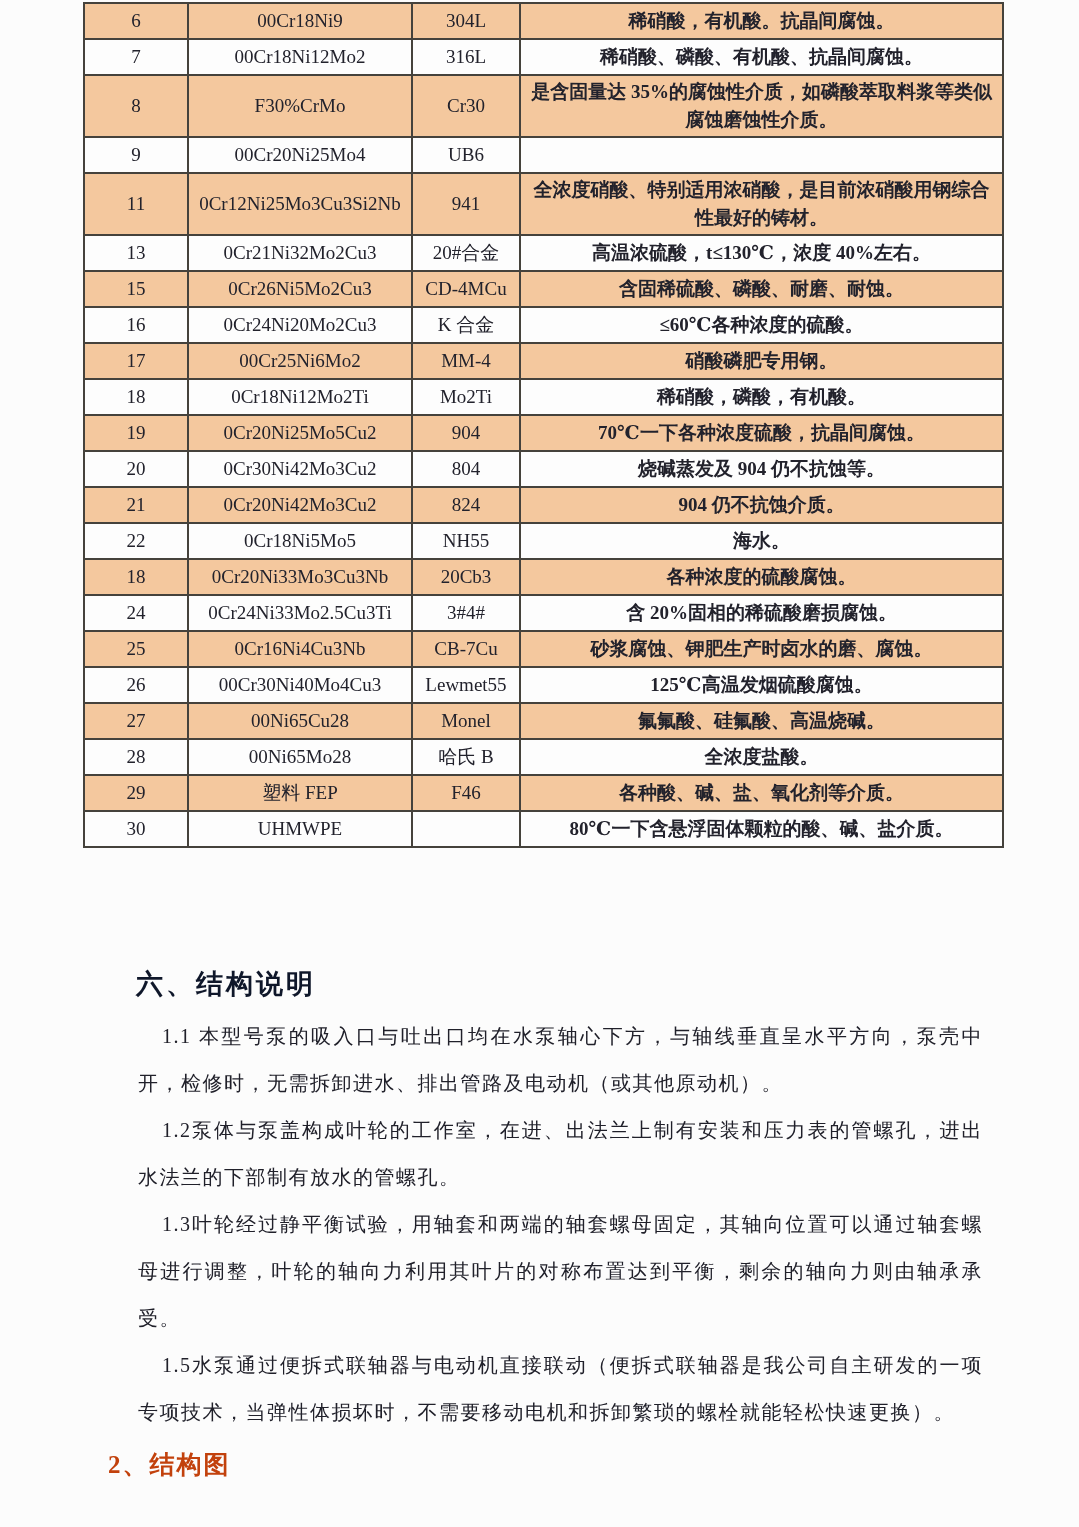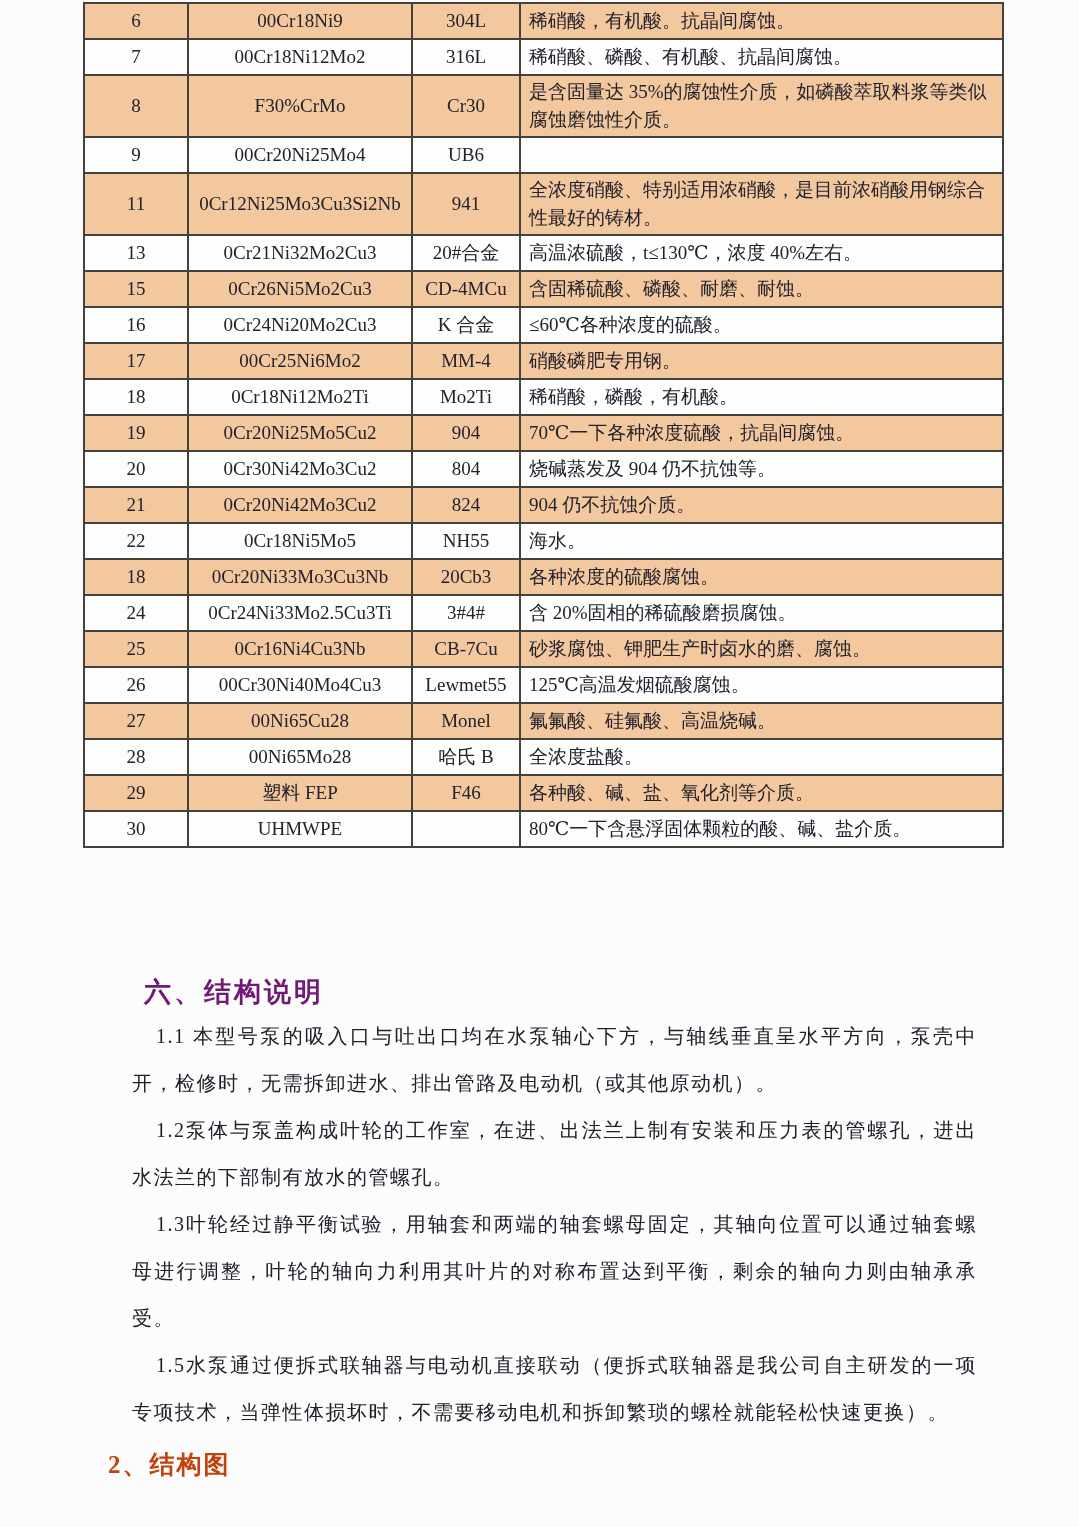--- a/index.html
+++ b/index.html
@@ -20,29 +20,29 @@
     border:2px solid #45423c;
     font-size:19px;line-height:28px;
     padding:2px 8px;height:30px;
     vertical-align:middle;
     overflow:hidden;
     color:#22222c;
   }
   .mat-table tbody tr:nth-child(odd) td{background:#f4c89e;}
   .mat-table tbody tr:nth-child(even) td{background:#fdfdfd;}
   .c-no,.c-mat,.c-grade{text-align:center;}
-  .c-desc{text-align:left;padding-left:10px;}
+  .c-desc{text-align:center;padding-left:10px;font-weight:bold;}
   
   .sec-title{
-    position:absolute;left:128px;top:958px;margin:16px;
-    font-size:27px;font-weight:bold;color:#701a75;
+    position:absolute;left:128px;top:958px;margin:8px;
+    font-size:27px;font-weight:bold;color:#0f172a;
     letter-spacing:3px;
   }
   .paragraphs{
-    position:absolute;left:132px;top:1013px;width:845px;
+    position:absolute;left:138px;top:1013px;width:845px;
     font-size:20px;color:#20202a;
   }
   .paragraphs p{
     margin:0;line-height:47px;text-indent:24px;
     text-align:justify;letter-spacing:1.5px;
   }
   .sub-title{
     position:absolute;left:108px;top:1448px;margin:0;
     font-size:25px;font-weight:bold;color:#c2410c;
     letter-spacing:2px;

